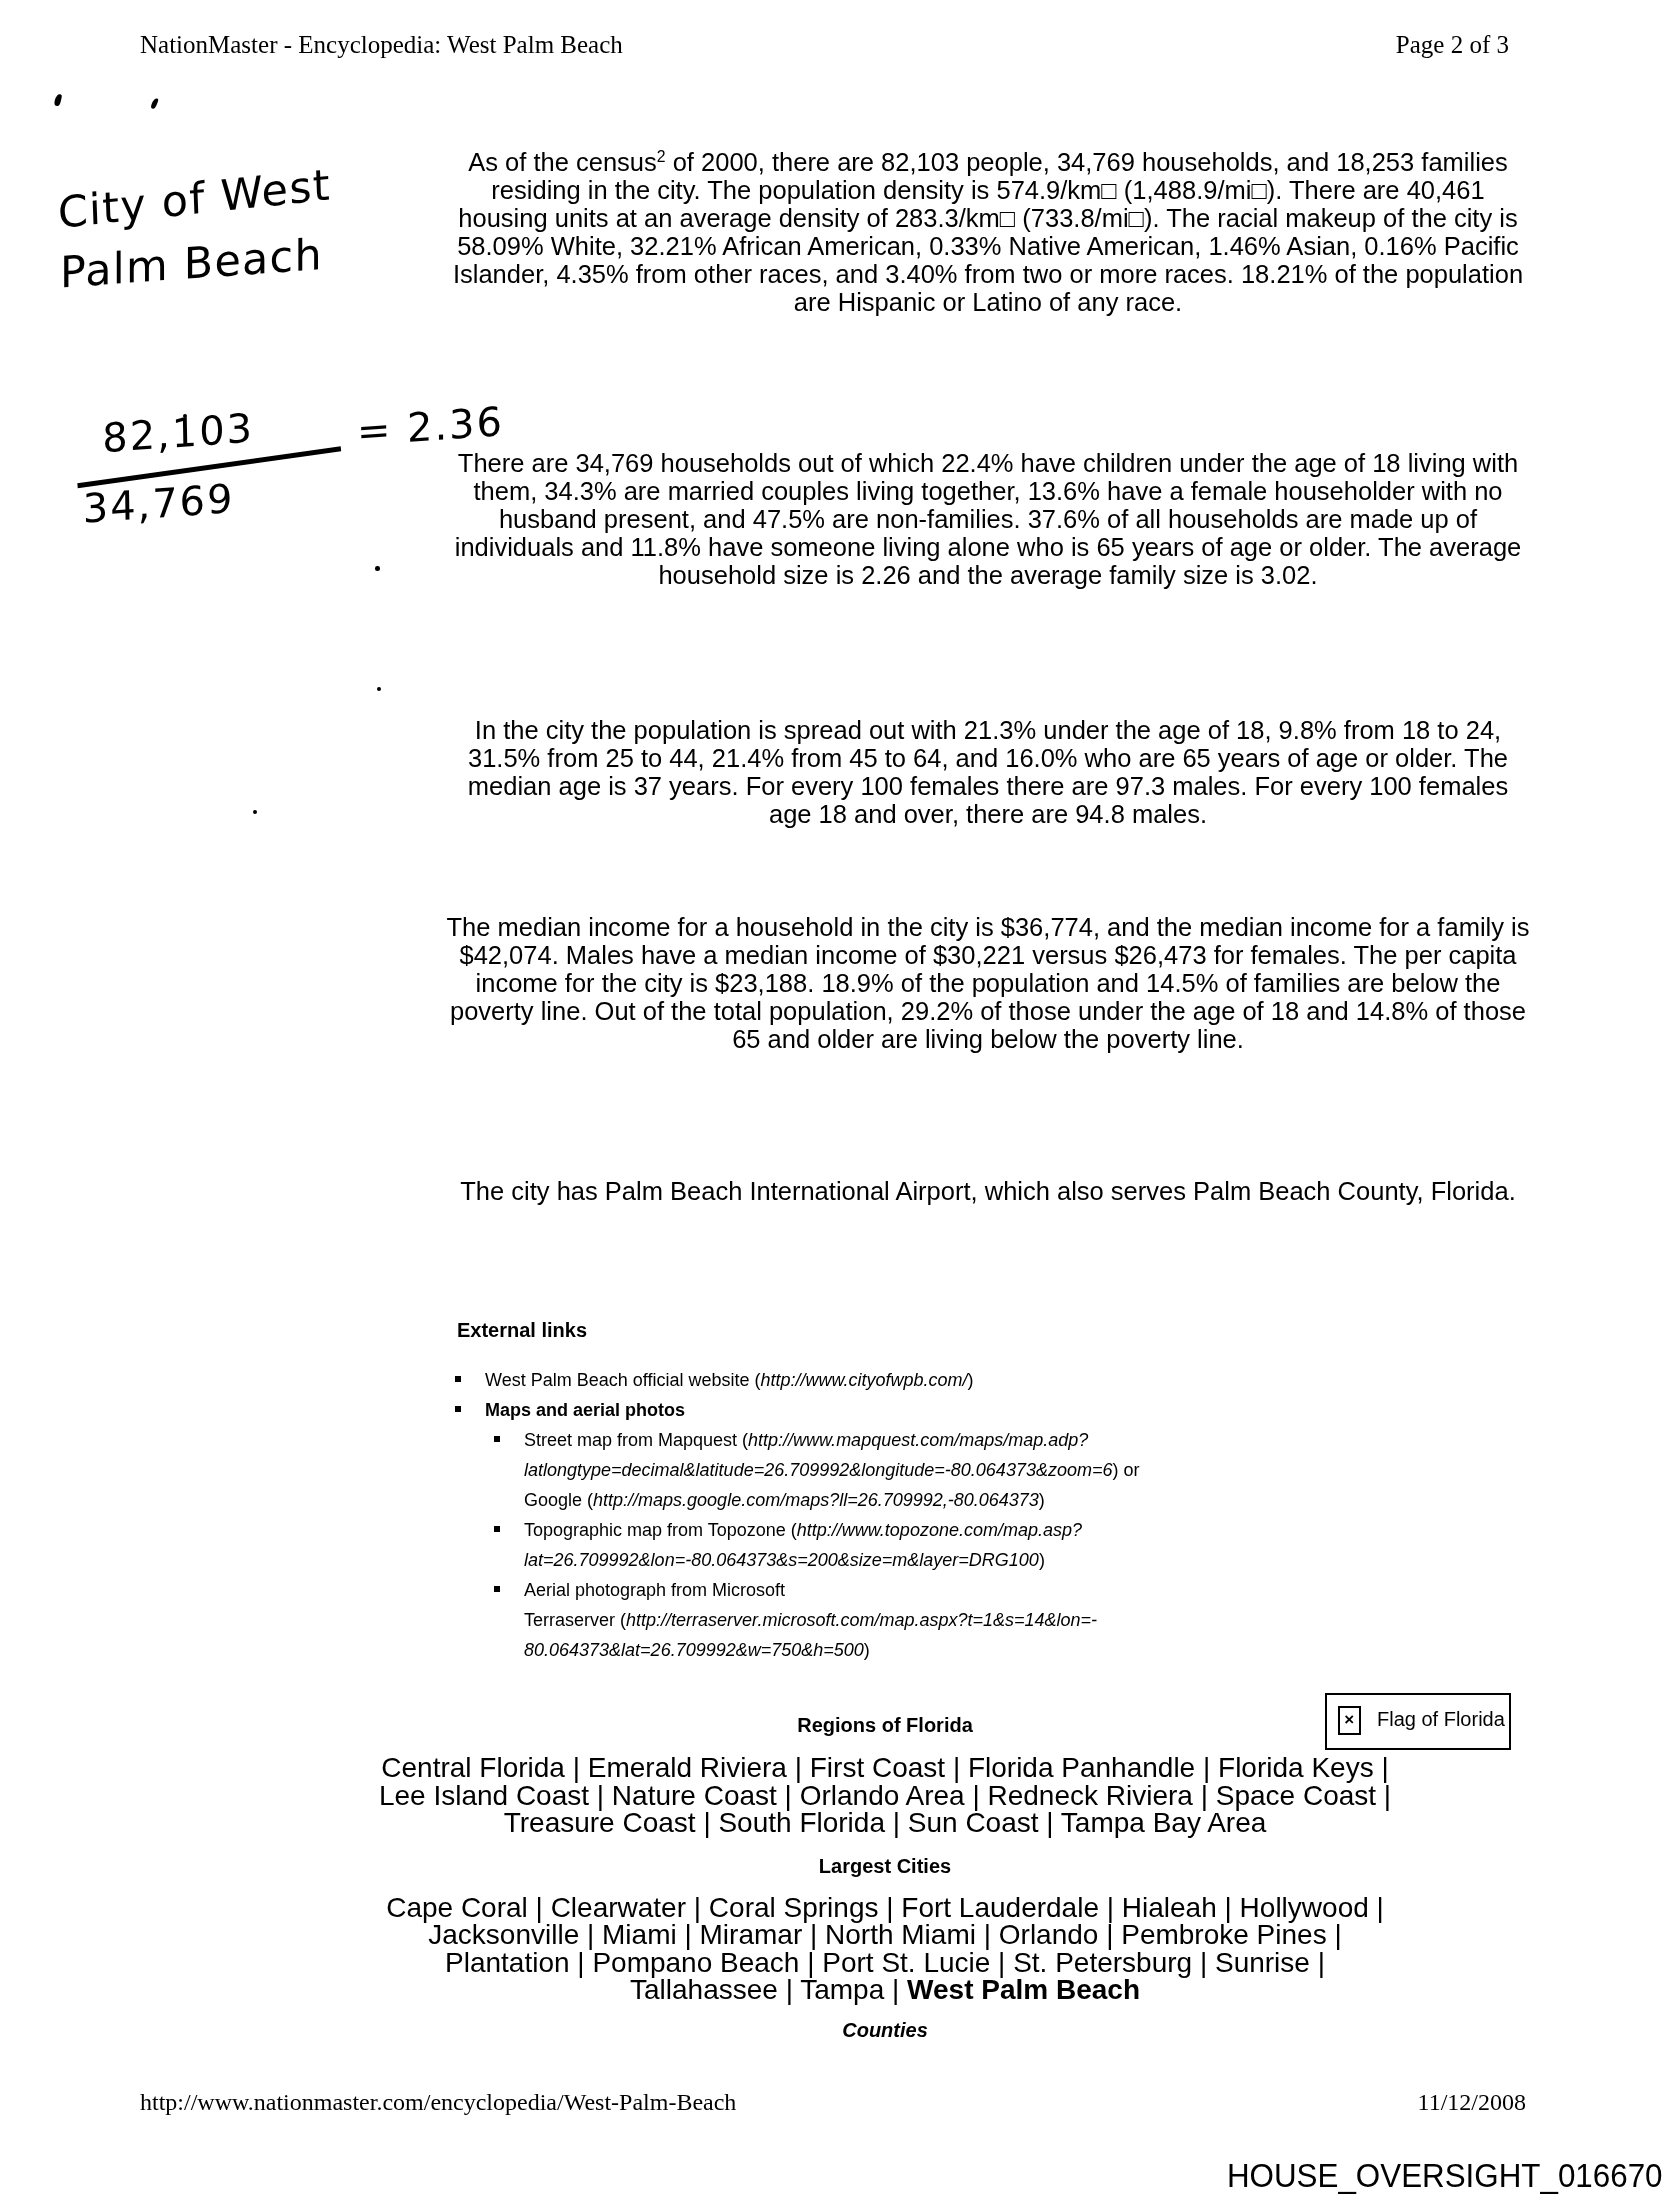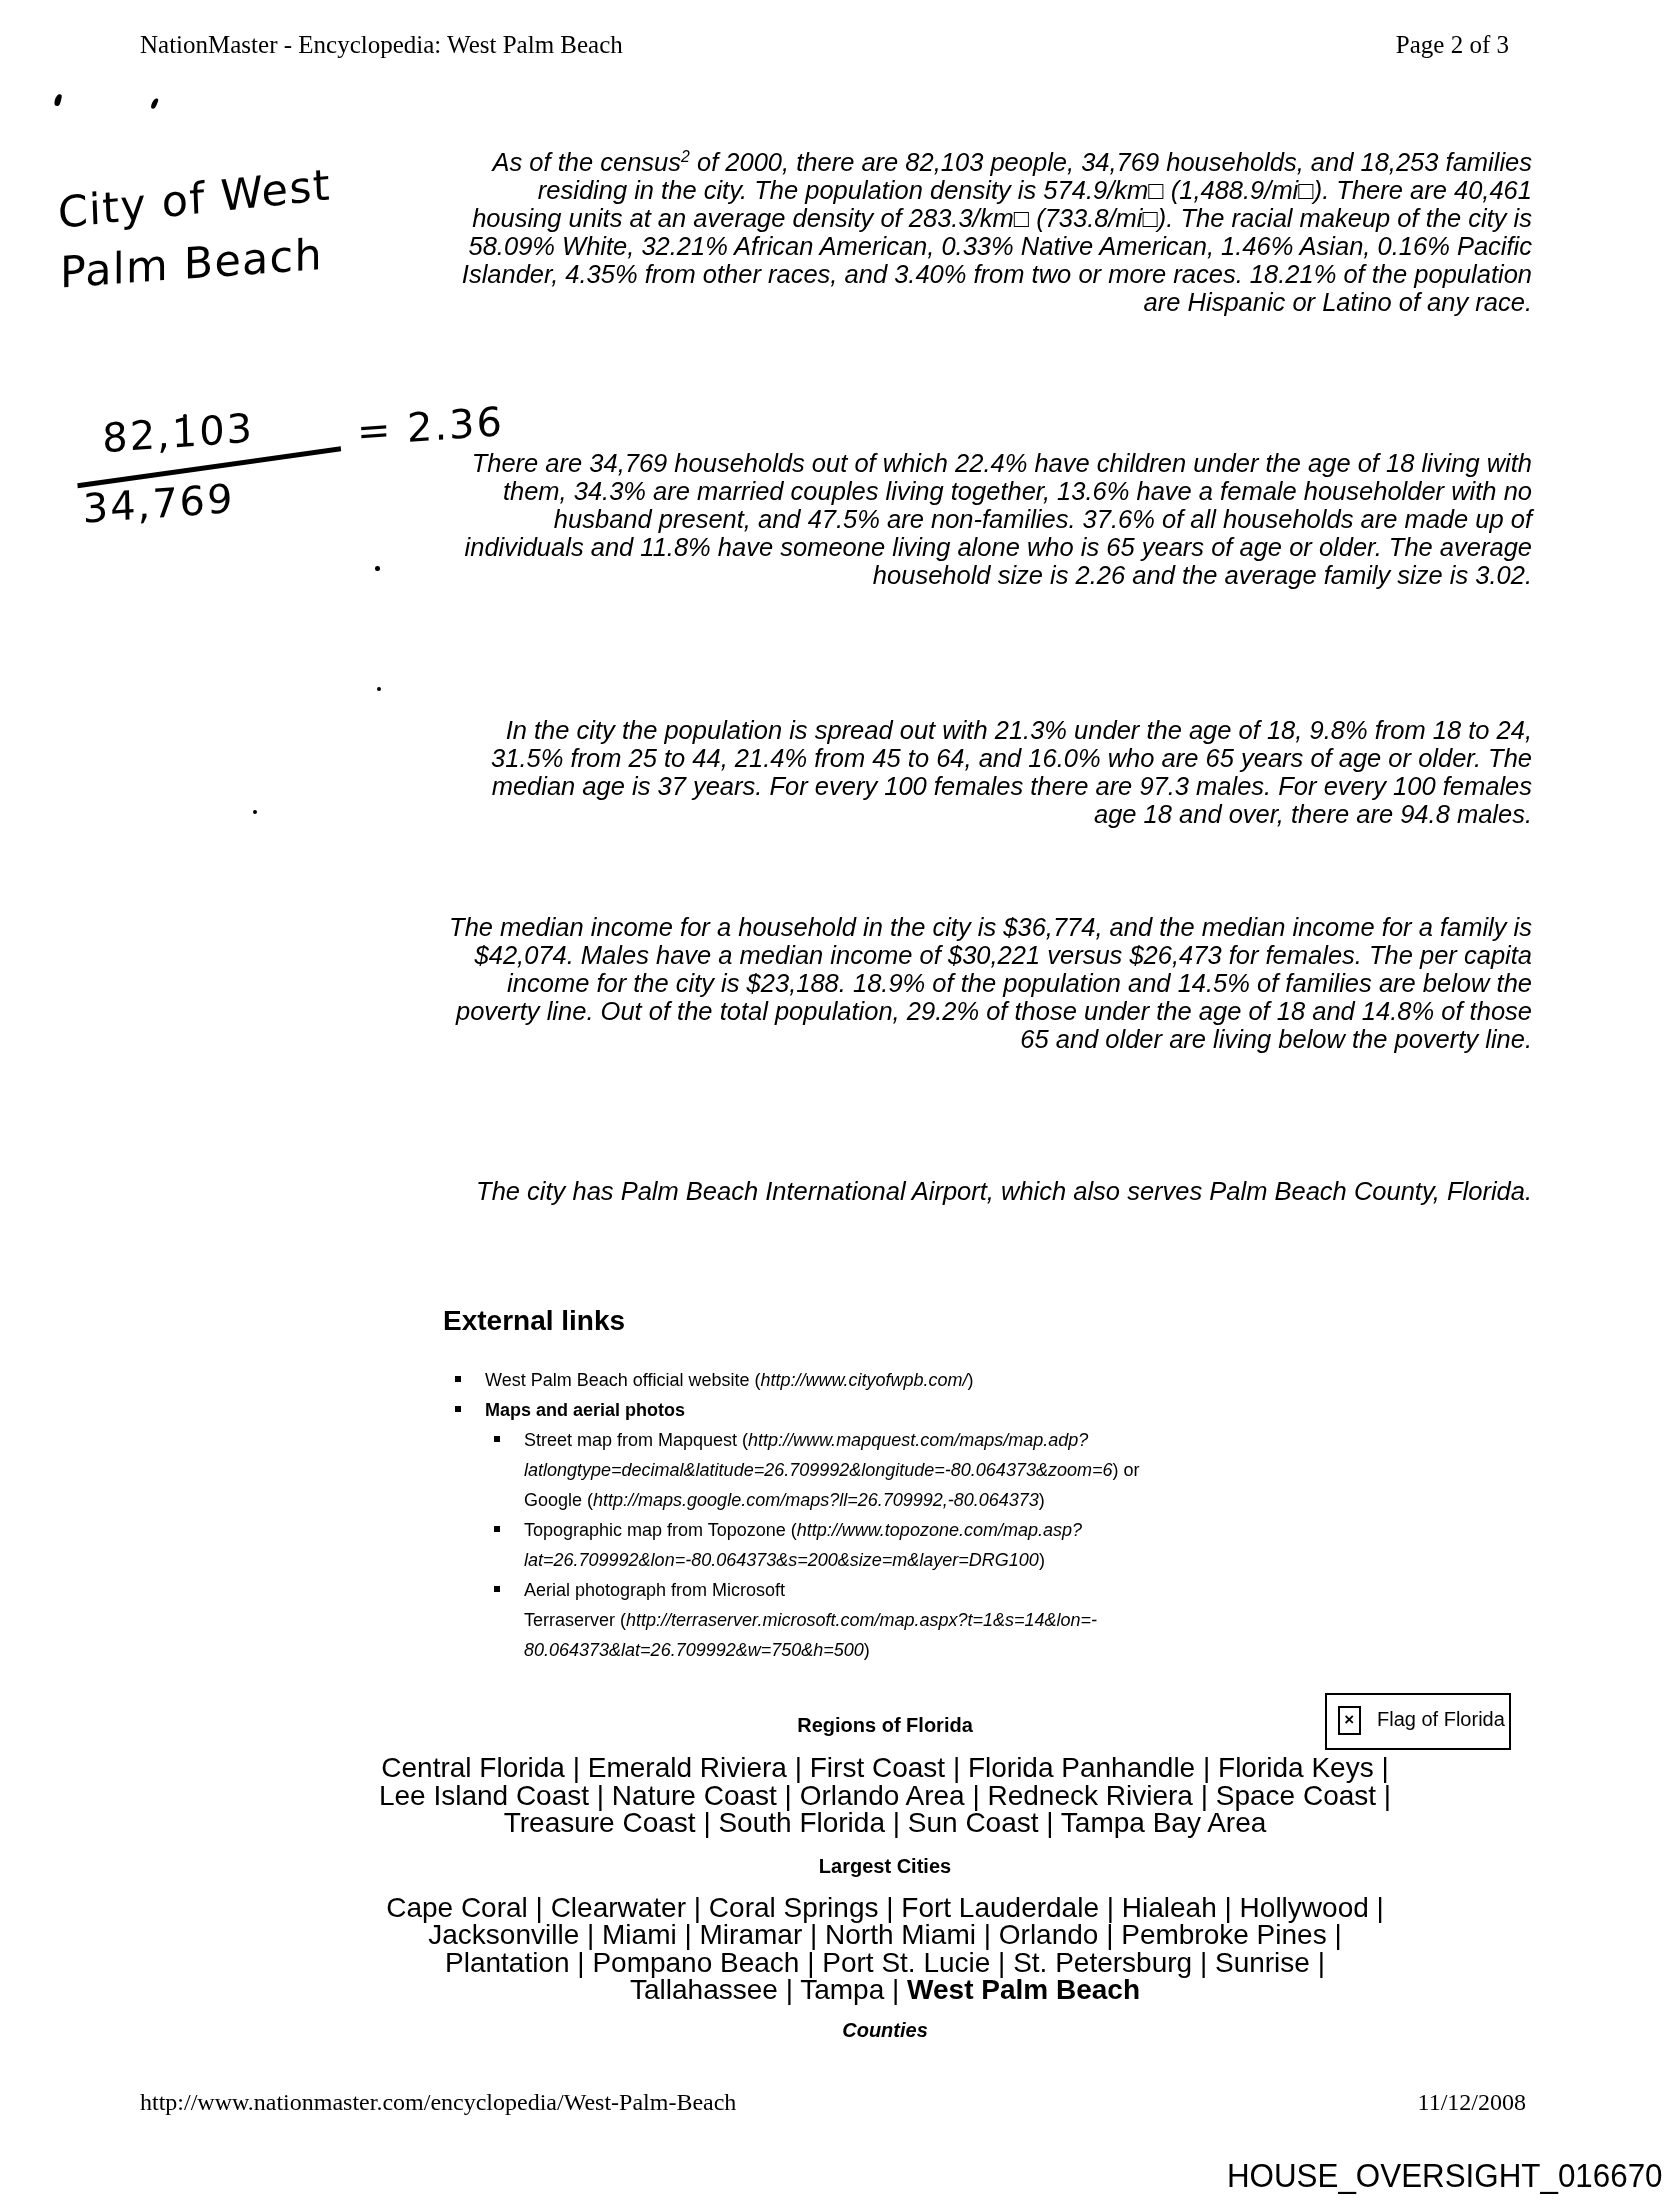--- a/index.html
+++ b/index.html
@@ -36,38 +36,37 @@
     transform:scaleX(0.95);
     transform-origin:right;
     white-space:nowrap;
   }
 
   
   .para{
     position:absolute;
     left:444px; width:1088px;
     font-size:25.5px; line-height:28px;
-    text-align:right;
-    font-style:italic;
+    text-align:center;
   }
   .p1{top:148px}
   .p2{top:449px}
   .p3{top:716px}
   .p4{top:913px}
   .p5{top:1177px}
   sup{font-size:0.62em; line-height:0;}
   .b{font-weight:bold;}
   .i{font-style:italic;}
 
   
   .ext-heading{
     position:absolute;
     left:443px; top:1305px;
-    margin:0;
-    font-size:28px; font-weight:bold;
+    margin:14px;
+    font-size:20px; font-weight:bold;
   }
   .bullets{
     position:absolute;
     left:451px; top:1365px; width:1071px;
     font-size:18px; line-height:30px;
   }
   .bullet-item{position:relative;}
   .bullet-item.level1{padding-left:34px;}
   .bullet-item.level2{padding-left:73px;}
   .bullet-marker{

